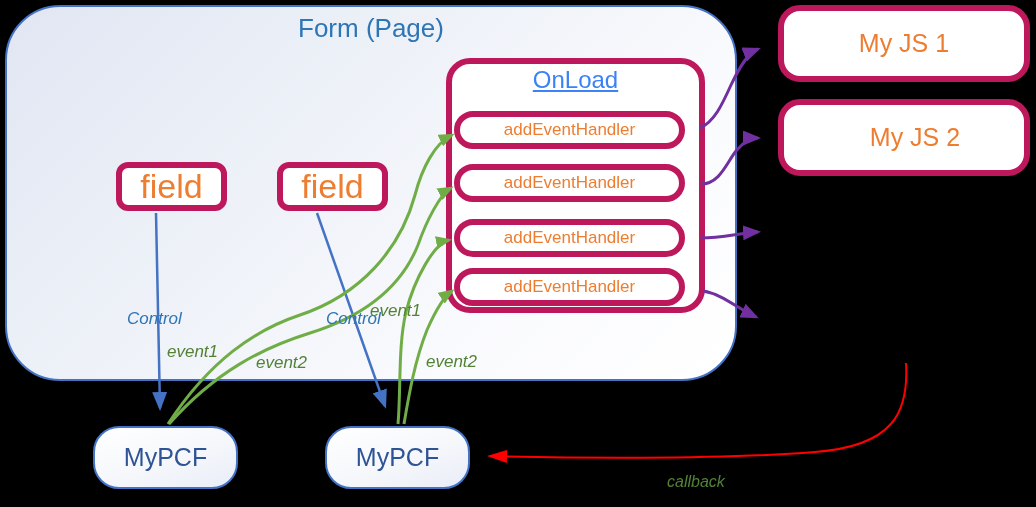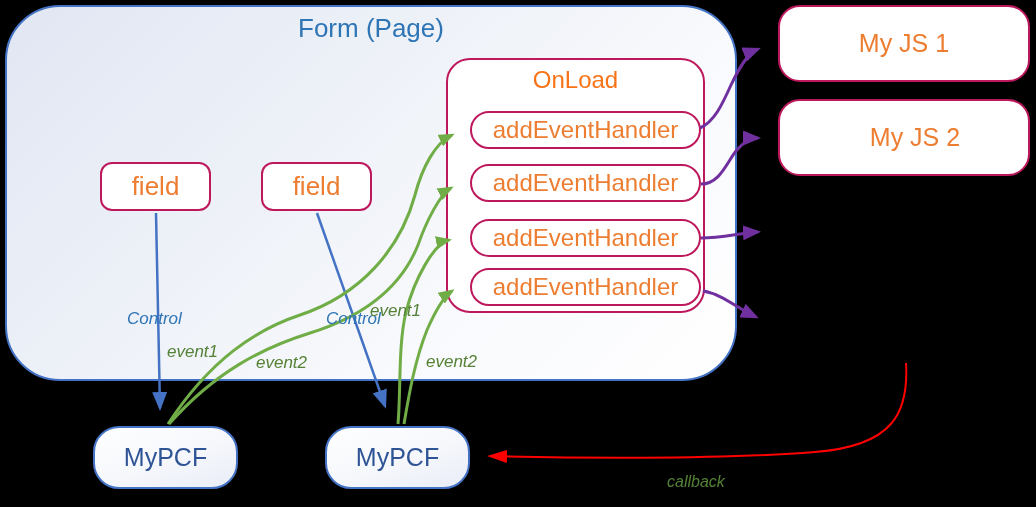--- a/index.html
+++ b/index.html
@@ -5,36 +5,36 @@
   html,body{margin:0;padding:0;background:#000;}
   #canvas{
     position:relative;width:1036px;height:507px;background:#000;overflow:hidden;
     font-family:"Liberation Sans", sans-serif;
   }
   .abs{position:absolute;}
   .box{
     position:absolute;display:flex;align-items:center;justify-content:center;
     box-sizing:border-box;border-radius:14px;
   }
-  .orange{border:2px solid #be185d;color:#ED7D31;background:#ffffff;}
+  .orange{border:6px solid #be185d;color:#ED7D31;background:#ffffff;}
   .form-box{
     left:5px;top:5px;width:732px;height:376px;border-radius:55px;
     border:2px solid #4472C4;
     background:linear-gradient(135deg,#e2e6f3 0%,#ecf0f7 35%,#f9fafd 70%,#ffffff 100%);
   }
   .form-title{
     left:5px;top:13px;width:732px;text-align:center;
     font-size:26px;color:#2E75B6;
   }
-  .field{width:111px;height:49px;border-radius:12px;font-size:26px;}
+  .field{width:111px;height:49px;border-radius:12px;font-size:34px;margin-left:16px;}
   .field-1{left:100px;top:162px;}
   .field-2{left:261px;top:162px;}
   .onload-box{left:446px;top:58px;width:259px;height:255px;border-radius:24px;background:#ffffff;}
-  .onload-title{left:446px;top:66px;width:259px;text-align:center;font-size:24px;color:#f97316;}
-  .aeh{left:470px;width:231px;height:38px;border-radius:19px;font-size:24px;}
+  .onload-title{left:446px;top:66px;width:259px;text-align:center;font-size:24px;color:#3b82f6;text-decoration:underline;}
+  .aeh{left:454px;width:231px;height:38px;border-radius:19px;font-size:17px;}
   .aeh-1{top:111px;} .aeh-2{top:164px;} .aeh-3{top:219px;} .aeh-4{top:268px;}
   .myjs{left:778px;width:252px;height:77px;border-radius:22px;font-size:25px;}
   .myjs-1{top:5px;} .myjs-2{top:99px;padding-left:22px;} .myjs-3{top:192px;} .myjs-4{top:285px;}
   .pcf{
     width:145px;height:63px;border-radius:26px;border:2px solid #4472C4;
     color:#2F5496;font-size:25px;
     background:linear-gradient(160deg,#ffffff 0%,#f5f7fb 55%,#e9edf7 100%);
   }
   .pcf-1{left:93px;top:426px;} .pcf-2{left:325px;top:426px;}
   .lbl{position:absolute;font-size:17px;line-height:1;white-space:nowrap;z-index:6;font-style:italic;}

